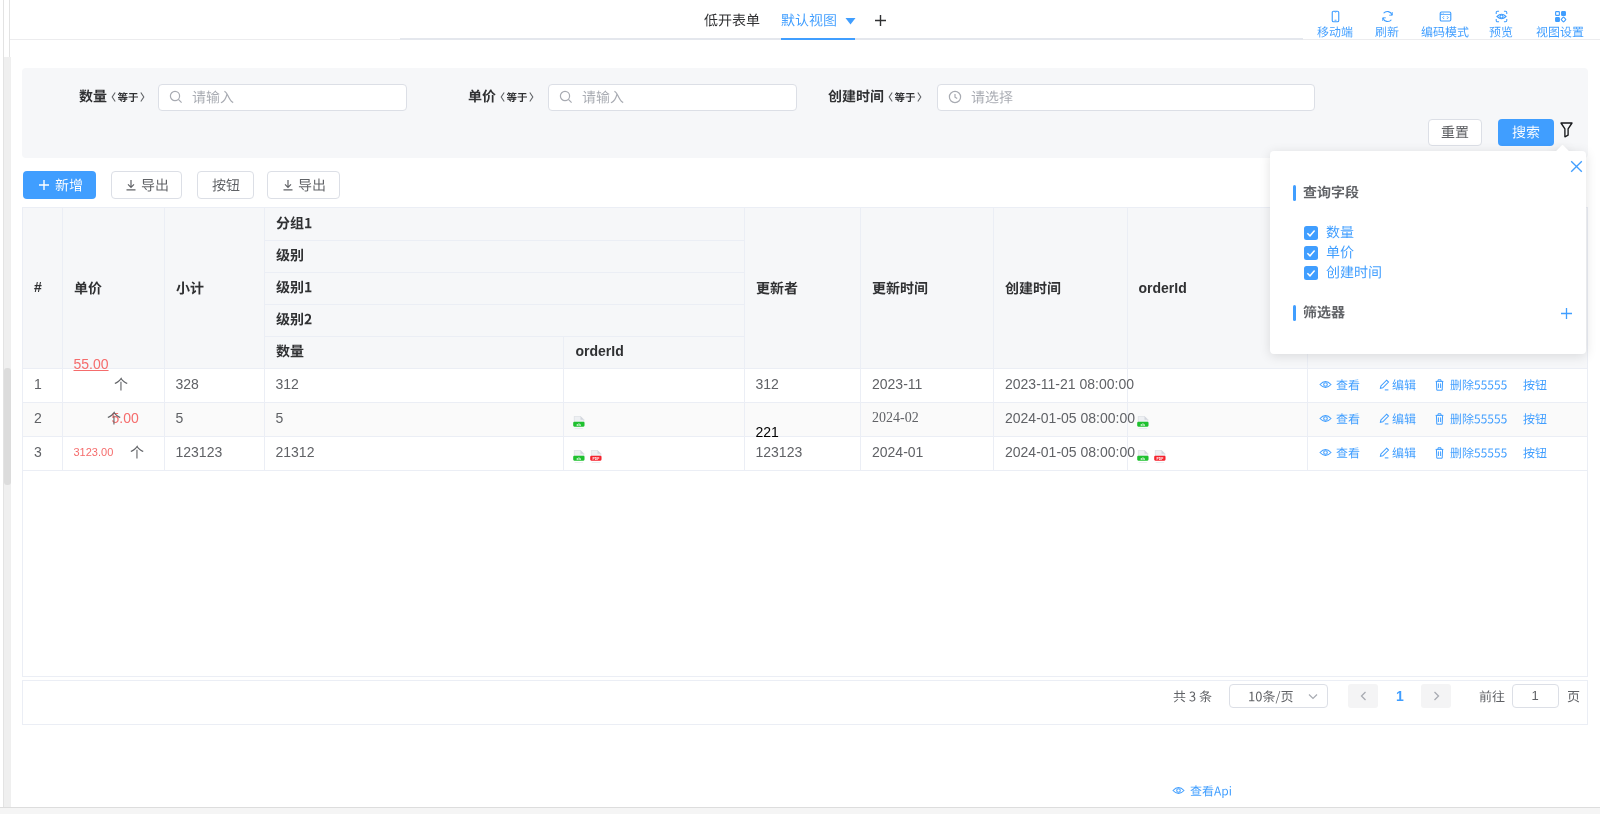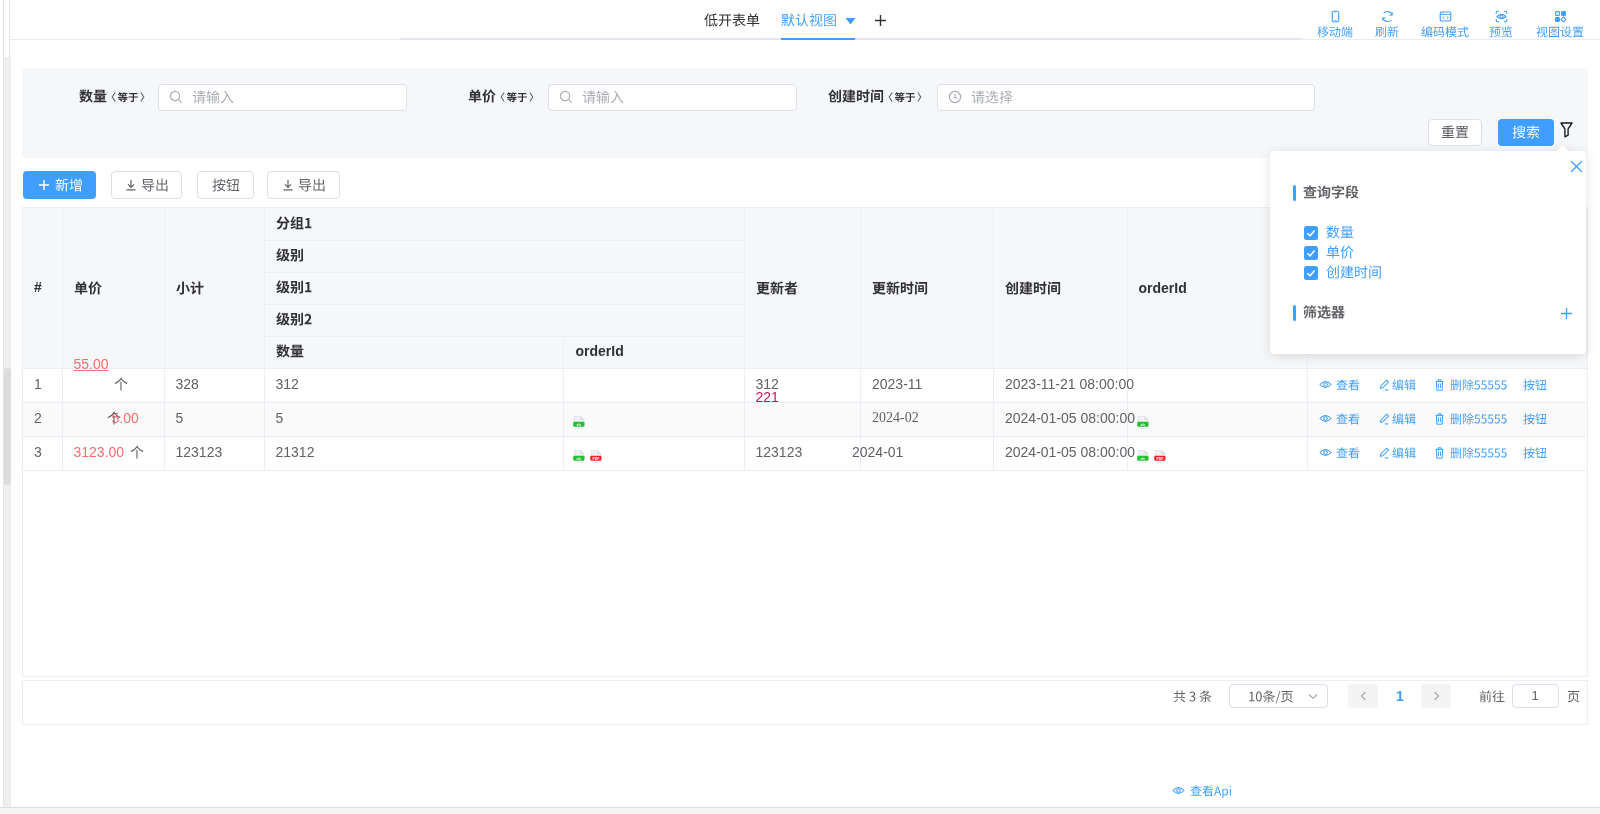--- a/index.html
+++ b/index.html
@@ -329,21 +329,21 @@
     </svg>
 <span style="position:absolute;left:175.5px;top:408.0px;line-height:20px;font-size:14px;color:#606266;font-weight:400;font-family:'Liberation Sans',sans-serif;white-space:nowrap;">5</span>
 <span style="position:absolute;left:275.5px;top:408.0px;line-height:20px;font-size:14px;color:#606266;font-weight:400;font-family:'Liberation Sans',sans-serif;white-space:nowrap;">5</span>
 <svg style="position:absolute;left:573px;top:415.5px" width="12" height="13" viewBox="0 0 12 13">
       <path d="M1.3 0.3 h6.2 l3.4 3.4 v5.3 h-9.6 Z" fill="#eef0f3" stroke="#d5d8de" stroke-width="0.6"></path>
       <path d="M7.5 0.3 l3.4 3.4 h-3.4 Z" fill="#d2d6dd"></path>
       <rect x="0.2" y="5.8" width="11.3" height="4.9" rx="1.1" fill="#1fc12f"></rect>
       <text x="5.9" y="9.5" font-size="3.4" fill="#fff" text-anchor="middle" font-family="Liberation Sans" font-weight="bold">xls</text>
       <rect x="1.5" y="11.9" width="8.8" height="0.9" rx="0.45" fill="#e4e7ec"></rect>
     </svg>
-<span style="position:absolute;left:755.5px;top:387px;line-height:20px;font-size:14px;color:#be185d;font-weight:400;font-family:'Liberation Sans',sans-serif;white-space:nowrap;">221</span>
+<span style="position:absolute;left:755.5px;top:422px;line-height:20px;font-size:14px;color:#000000;font-weight:400;font-family:'Liberation Sans',sans-serif;white-space:nowrap;">221</span>
 <span style="position:absolute;left:872px;top:408.0px;line-height:20px;font-size:14px;color:#606266;font-weight:400;font-family:Liberation Serif, serif;white-space:nowrap;">2024-02</span>
 <span style="position:absolute;left:1005px;top:408.0px;line-height:20px;font-size:14px;color:#606266;font-weight:400;font-family:'Liberation Sans',sans-serif;white-space:nowrap;">2024-01-05 08:00:00</span>
 <svg style="position:absolute;left:1137px;top:415.5px" width="12" height="13" viewBox="0 0 12 13">
       <path d="M1.3 0.3 h6.2 l3.4 3.4 v5.3 h-9.6 Z" fill="#eef0f3" stroke="#d5d8de" stroke-width="0.6"></path>
       <path d="M7.5 0.3 l3.4 3.4 h-3.4 Z" fill="#d2d6dd"></path>
       <rect x="0.2" y="5.8" width="11.3" height="4.9" rx="1.1" fill="#1fc12f"></rect>
       <text x="5.9" y="9.5" font-size="3.4" fill="#fff" text-anchor="middle" font-family="Liberation Sans" font-weight="bold">xls</text>
       <rect x="1.5" y="11.9" width="8.8" height="0.9" rx="0.45" fill="#e4e7ec"></rect>
     </svg>
 <svg style="position:absolute;left:1318.5px;top:413.0px" width="13" height="11" viewBox="0 0 13 11" fill="none" stroke="#409EFF" stroke-width="1.05">
@@ -371,21 +371,21 @@
       <g transform="translate(0,11.4)">
         <path d="M8.5 -8.7V-2.0H9.2V-8.7ZM10.2 -9.9V-0.1C10.2 0.1 10.2 0.2 10.0 0.2C9.9 0.2 9.4 0.2 8.8 0.2C8.9 0.4 9.0 0.7 9.1 1.0C9.8 1.0 10.3 0.9 10.6 0.8C10.9 0.7 11.0 0.4 11.0 -0.1V-9.9ZM0.5 -5.4V-4.6H1.3V-4.0C1.3 -2.5 1.2 -0.7 0.5 0.5C0.7 0.6 1.0 0.8 1.1 1.0C1.9 -0.3 2.1 -2.4 2.1 -4.0V-4.6H3.2V-0.1C3.2 -0.0 3.1 0.0 3.0 0.0C2.9 0.0 2.5 0.0 2.1 0.0C2.2 0.2 2.3 0.6 2.3 0.8C2.9 0.8 3.3 0.8 3.6 0.7C3.8 0.5 3.9 0.3 3.9 -0.1V-4.6H4.8V-4.5C4.8 -2.9 4.7 -0.9 4.0 0.6C4.2 0.6 4.6 0.8 4.7 0.9C5.4 -0.5 5.5 -2.8 5.5 -4.5V-4.6H6.6V-0.1C6.6 0.0 6.6 0.0 6.5 0.0C6.3 0.0 6.0 0.0 5.5 0.0C5.6 0.3 5.7 0.6 5.7 0.8C6.4 0.8 6.8 0.8 7.0 0.7C7.3 0.5 7.4 0.3 7.4 -0.1V-4.6H8.0V-5.4H7.4V-9.7H4.8V-5.4H3.9V-9.7H1.3V-5.4ZM2.1 -8.9H3.2V-5.4H2.1ZM5.5 -8.9H6.6V-5.4H5.5Z M17.7 -2.7C17.3 -1.8 16.7 -0.9 16.0 -0.3C16.2 -0.1 16.6 0.1 16.7 0.2C17.3 -0.4 18.0 -1.5 18.5 -2.4ZM21.2 -2.4C21.8 -1.6 22.5 -0.6 22.9 0.1L23.6 -0.3C23.3 -1.0 22.5 -2.0 21.8 -2.7ZM12.9 -9.6V0.9H13.7V-8.8H15.3C15.0 -8.0 14.6 -6.9 14.3 -6.1C15.2 -5.1 15.4 -4.3 15.4 -3.6C15.4 -3.3 15.3 -2.9 15.1 -2.8C15.0 -2.7 14.9 -2.7 14.7 -2.7C14.6 -2.7 14.3 -2.7 14.0 -2.7C14.1 -2.5 14.2 -2.1 14.2 -1.9C14.5 -1.9 14.8 -1.9 15.1 -1.9C15.3 -1.9 15.6 -2.0 15.7 -2.1C16.1 -2.4 16.2 -2.9 16.2 -3.6C16.2 -4.3 16.0 -5.2 15.1 -6.2C15.5 -7.1 16.0 -8.3 16.3 -9.3L15.8 -9.6L15.6 -9.6ZM16.5 -4.1V-3.3H19.6V-0.1C19.6 0.1 19.6 0.1 19.4 0.1C19.2 0.1 18.6 0.1 17.9 0.1C18.1 0.4 18.2 0.7 18.3 0.9C19.1 0.9 19.7 0.9 20.0 0.8C20.4 0.7 20.5 0.4 20.5 -0.1V-3.3H23.4V-4.1H20.5V-5.6H22.3V-6.4H17.6V-5.6H19.6V-4.1ZM19.9 -10.2C19.1 -8.7 17.6 -7.3 16.1 -6.6C16.3 -6.4 16.6 -6.1 16.7 -5.9C17.9 -6.6 19.1 -7.6 20.0 -8.8C21.0 -7.5 22.0 -6.7 23.1 -6.0C23.2 -6.3 23.5 -6.6 23.7 -6.7C22.6 -7.3 21.5 -8.1 20.4 -9.4L20.7 -9.9Z M27.1 0.2C28.6 0.2 30.0 -0.9 30.0 -2.9C30.0 -4.8 28.8 -5.7 27.4 -5.7C26.8 -5.7 26.4 -5.5 26.1 -5.3L26.3 -7.9H29.6V-8.8H25.3L25.0 -4.7L25.6 -4.3C26.1 -4.7 26.5 -4.8 27.1 -4.8C28.2 -4.8 28.9 -4.1 28.9 -2.8C28.9 -1.5 28.1 -0.8 27.0 -0.8C26.0 -0.8 25.4 -1.2 24.9 -1.7L24.3 -1.0C24.9 -0.4 25.8 0.2 27.1 0.2Z M33.8 0.2C35.3 0.2 36.7 -0.9 36.7 -2.9C36.7 -4.8 35.5 -5.7 34.0 -5.7C33.5 -5.7 33.1 -5.5 32.7 -5.3L32.9 -7.9H36.3V-8.8H32.0L31.7 -4.7L32.3 -4.3C32.8 -4.7 33.2 -4.8 33.7 -4.8C34.8 -4.8 35.6 -4.1 35.6 -2.8C35.6 -1.5 34.7 -0.8 33.7 -0.8C32.7 -0.8 32.0 -1.2 31.5 -1.7L31.0 -1.0C31.6 -0.4 32.4 0.2 33.8 0.2Z M40.5 0.2C41.9 0.2 43.3 -0.9 43.3 -2.9C43.3 -4.8 42.1 -5.7 40.7 -5.7C40.2 -5.7 39.8 -5.5 39.4 -5.3L39.6 -7.9H42.9V-8.8H38.6L38.4 -4.7L38.9 -4.3C39.4 -4.7 39.8 -4.8 40.4 -4.8C41.5 -4.8 42.2 -4.1 42.2 -2.8C42.2 -1.5 41.4 -0.8 40.4 -0.8C39.3 -0.8 38.7 -1.2 38.2 -1.7L37.6 -1.0C38.2 -0.4 39.1 0.2 40.5 0.2Z M47.1 0.2C48.6 0.2 50.0 -0.9 50.0 -2.9C50.0 -4.8 48.8 -5.7 47.4 -5.7C46.8 -5.7 46.4 -5.5 46.0 -5.3L46.3 -7.9H49.6V-8.8H45.3L45.0 -4.7L45.6 -4.3C46.1 -4.7 46.5 -4.8 47.1 -4.8C48.2 -4.8 48.9 -4.1 48.9 -2.8C48.9 -1.5 48.1 -0.8 47.0 -0.8C46.0 -0.8 45.3 -1.2 44.9 -1.7L44.3 -1.0C44.9 -0.4 45.7 0.2 47.1 0.2Z M53.8 0.2C55.3 0.2 56.7 -0.9 56.7 -2.9C56.7 -4.8 55.5 -5.7 54.0 -5.7C53.5 -5.7 53.1 -5.5 52.7 -5.3L52.9 -7.9H56.2V-8.8H52.0L51.7 -4.7L52.3 -4.3C52.8 -4.7 53.1 -4.8 53.7 -4.8C54.8 -4.8 55.5 -4.1 55.5 -2.8C55.5 -1.5 54.7 -0.8 53.7 -0.8C52.7 -0.8 52.0 -1.2 51.5 -1.7L51.0 -1.0C51.6 -0.4 52.4 0.2 53.8 0.2Z" fill="#409EFF"></path>
       </g>
     </svg>
 <svg style="position:absolute;left:1523px;top:411.5px" width="25" height="16" viewBox="0 0 25 16">
       <g transform="translate(0,11.4)">
         <path d="M9.3 -4.5C9.1 -3.4 8.7 -2.5 8.1 -1.8C7.5 -2.2 6.8 -2.5 6.2 -2.8C6.5 -3.3 6.7 -3.9 7.0 -4.5ZM5.0 -2.5C5.8 -2.1 6.6 -1.7 7.5 -1.2C6.7 -0.5 5.6 -0.1 4.3 0.2C4.5 0.4 4.7 0.8 4.7 1.0C6.2 0.6 7.4 0.0 8.3 -0.7C9.3 -0.1 10.2 0.5 10.8 1.0L11.4 0.3C10.8 -0.2 9.9 -0.8 8.9 -1.4C9.5 -2.2 10.0 -3.2 10.2 -4.5H11.5V-5.4H7.3C7.6 -6.0 7.8 -6.6 8.0 -7.1L7.0 -7.3C6.9 -6.7 6.6 -6.0 6.4 -5.4H4.3V-4.5H6.0C5.7 -3.8 5.3 -3.1 5.0 -2.5ZM4.6 -8.5V-6.2H5.4V-7.7H10.5V-6.2H11.3V-8.5H8.5C8.4 -9.0 8.2 -9.6 8.0 -10.1L7.1 -10.0C7.3 -9.5 7.4 -9.0 7.6 -8.5ZM2.1 -10.1V-7.7H0.5V-6.8H2.1V-3.8L0.4 -3.3L0.6 -2.4L2.1 -2.9V-0.1C2.1 0.1 2.1 0.1 1.9 0.1C1.7 0.2 1.2 0.2 0.7 0.1C0.8 0.4 0.9 0.7 1.0 1.0C1.8 1.0 2.3 0.9 2.6 0.8C2.9 0.7 3.0 0.4 3.0 -0.1V-3.2L4.5 -3.7L4.4 -4.5L3.0 -4.1V-6.8H4.3V-7.7H3.0V-10.1Z M22.1 -8.7C22.0 -7.6 21.9 -6.4 21.8 -5.3H19.8C19.9 -6.4 20.0 -7.6 20.1 -8.7ZM16.3 -0.3V0.6H23.5V-0.3H22.3C22.5 -2.7 22.8 -6.6 23.0 -9.5H22.5L17.1 -9.5V-8.7H19.2C19.1 -7.6 19.0 -6.4 18.9 -5.3H17.2V-4.4H18.8C18.6 -2.9 18.4 -1.4 18.2 -0.3ZM21.8 -4.4C21.6 -2.9 21.5 -1.4 21.3 -0.3H19.1C19.3 -1.4 19.5 -2.9 19.7 -4.4ZM13.9 -10.1C13.6 -8.9 13.0 -7.7 12.3 -6.9C12.5 -6.7 12.7 -6.3 12.8 -6.1C13.2 -6.6 13.6 -7.2 13.9 -7.8H16.8V-8.7H14.3C14.5 -9.1 14.6 -9.5 14.7 -9.9ZM12.6 -4.1V-3.3H14.4V-0.9C14.4 -0.3 13.9 0.1 13.7 0.3C13.9 0.4 14.1 0.7 14.2 0.9C14.4 0.7 14.7 0.5 16.8 -0.8C16.7 -1.0 16.6 -1.4 16.6 -1.6L15.2 -0.8V-3.3H16.9V-4.1H15.2V-5.8H16.5V-6.6H13.2V-5.8H14.4V-4.1Z" fill="#409EFF"></path>
       </g>
     </svg>
 <span style="position:absolute;left:34px;top:442.0px;line-height:20px;font-size:14px;color:#606266;font-weight:400;font-family:'Liberation Sans',sans-serif;white-space:nowrap;">3</span>
-<span style="position:absolute;left:73.5px;top:442.0px;line-height:20px;font-size:14px;color:#f56c6c;font-weight:400;font-family:'Liberation Sans',sans-serif;white-space:nowrap;">3123.00</span>
+<span style="position:absolute;left:73.5px;top:442.0px;line-height:20px;font-size:11px;color:#f56c6c;font-weight:400;font-family:'Liberation Sans',sans-serif;white-space:nowrap;">3123.00</span>
 <svg style="position:absolute;left:130.0px;top:444.4px" width="15" height="19" viewBox="0 0 15 19">
       <g transform="translate(0,13.3)">
         <path d="M6.4 -7.6V1.1H7.5V-7.6ZM7.1 -11.8C5.7 -9.4 3.1 -7.4 0.5 -6.2C0.8 -6.0 1.1 -5.6 1.3 -5.3C3.4 -6.3 5.5 -8.0 7.0 -9.9C8.9 -7.7 10.7 -6.4 12.8 -5.3C13.0 -5.6 13.3 -6.0 13.6 -6.2C11.4 -7.3 9.4 -8.6 7.6 -10.7L8.0 -11.3Z" fill="#606266"></path>
       </g>
     </svg>
 <span style="position:absolute;left:175.5px;top:442.0px;line-height:20px;font-size:14px;color:#606266;font-weight:400;font-family:'Liberation Sans',sans-serif;white-space:nowrap;">123123</span>
 <span style="position:absolute;left:275.5px;top:442.0px;line-height:20px;font-size:14px;color:#606266;font-weight:400;font-family:'Liberation Sans',sans-serif;white-space:nowrap;">21312</span>
 <svg style="position:absolute;left:573px;top:449.5px" width="12" height="13" viewBox="0 0 12 13">
       <path d="M1.3 0.3 h6.2 l3.4 3.4 v5.3 h-9.6 Z" fill="#eef0f3" stroke="#d5d8de" stroke-width="0.6"></path>
       <path d="M7.5 0.3 l3.4 3.4 h-3.4 Z" fill="#d2d6dd"></path>
@@ -394,21 +394,21 @@
       <rect x="1.5" y="11.9" width="8.8" height="0.9" rx="0.45" fill="#e4e7ec"></rect>
     </svg>
 <svg style="position:absolute;left:589.5px;top:449.5px" width="12" height="13" viewBox="0 0 12 13">
       <path d="M1.3 0.3 h6.2 l3.4 3.4 v5.3 h-9.6 Z" fill="#eef0f3" stroke="#d5d8de" stroke-width="0.6"></path>
       <path d="M7.5 0.3 l3.4 3.4 h-3.4 Z" fill="#d2d6dd"></path>
       <rect x="0.2" y="5.8" width="11.3" height="4.9" rx="1.1" fill="#f5222d"></rect>
       <text x="5.9" y="9.5" font-size="3.4" fill="#fff" text-anchor="middle" font-family="Liberation Sans" font-weight="bold">PDF</text>
       <rect x="1.5" y="11.9" width="8.8" height="0.9" rx="0.45" fill="#e4e7ec"></rect>
     </svg>
 <span style="position:absolute;left:755.5px;top:442.0px;line-height:20px;font-size:14px;color:#606266;font-weight:400;font-family:'Liberation Sans',sans-serif;white-space:nowrap;">123123</span>
-<span style="position:absolute;left:852px;top:442.0px;line-height:20px;font-size:14px;color:#606266;font-weight:400;font-family:'Liberation Sans',sans-serif;white-space:nowrap;">2024-01</span>
+<span style="position:absolute;left:872px;top:442.0px;line-height:20px;font-size:14px;color:#606266;font-weight:400;font-family:'Liberation Sans',sans-serif;white-space:nowrap;">2024-01</span>
 <span style="position:absolute;left:1005px;top:442.0px;line-height:20px;font-size:14px;color:#606266;font-weight:400;font-family:'Liberation Sans',sans-serif;white-space:nowrap;">2024-01-05 08:00:00</span>
 <svg style="position:absolute;left:1137px;top:449.5px" width="12" height="13" viewBox="0 0 12 13">
       <path d="M1.3 0.3 h6.2 l3.4 3.4 v5.3 h-9.6 Z" fill="#eef0f3" stroke="#d5d8de" stroke-width="0.6"></path>
       <path d="M7.5 0.3 l3.4 3.4 h-3.4 Z" fill="#d2d6dd"></path>
       <rect x="0.2" y="5.8" width="11.3" height="4.9" rx="1.1" fill="#1fc12f"></rect>
       <text x="5.9" y="9.5" font-size="3.4" fill="#fff" text-anchor="middle" font-family="Liberation Sans" font-weight="bold">xls</text>
       <rect x="1.5" y="11.9" width="8.8" height="0.9" rx="0.45" fill="#e4e7ec"></rect>
     </svg>
 <svg style="position:absolute;left:1153.5px;top:449.5px" width="12" height="13" viewBox="0 0 12 13">
       <path d="M1.3 0.3 h6.2 l3.4 3.4 v5.3 h-9.6 Z" fill="#eef0f3" stroke="#d5d8de" stroke-width="0.6"></path>

